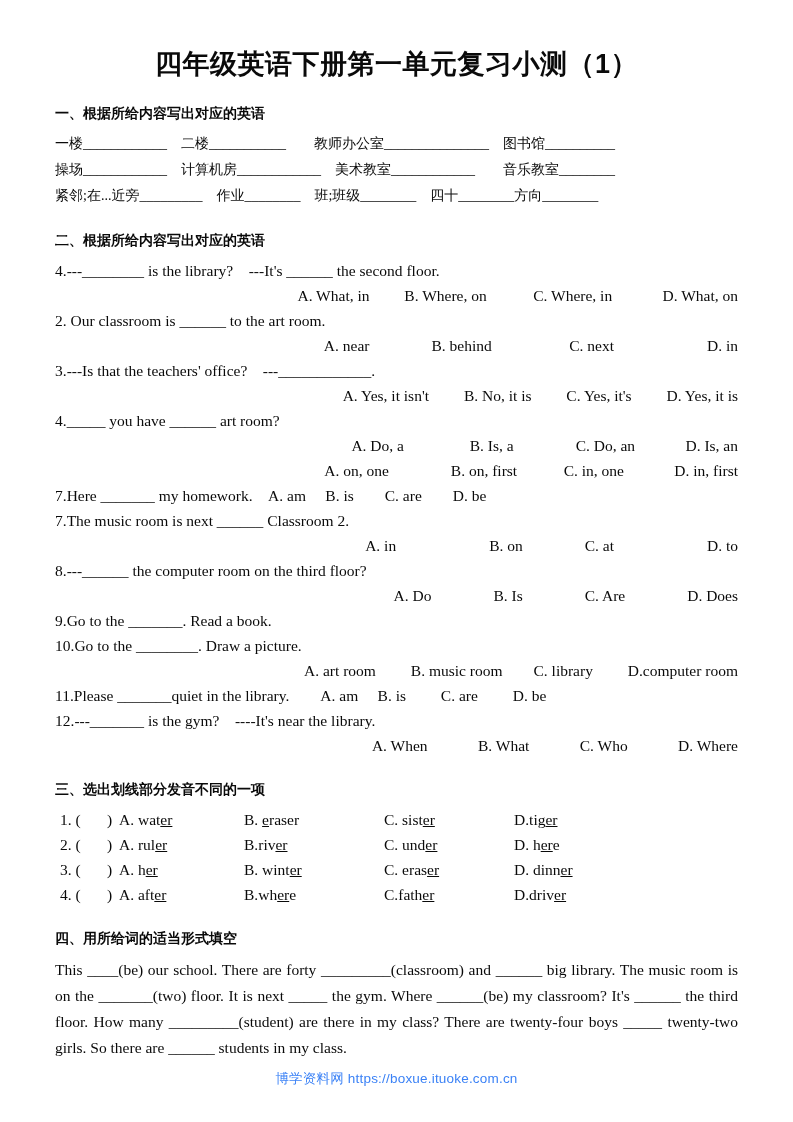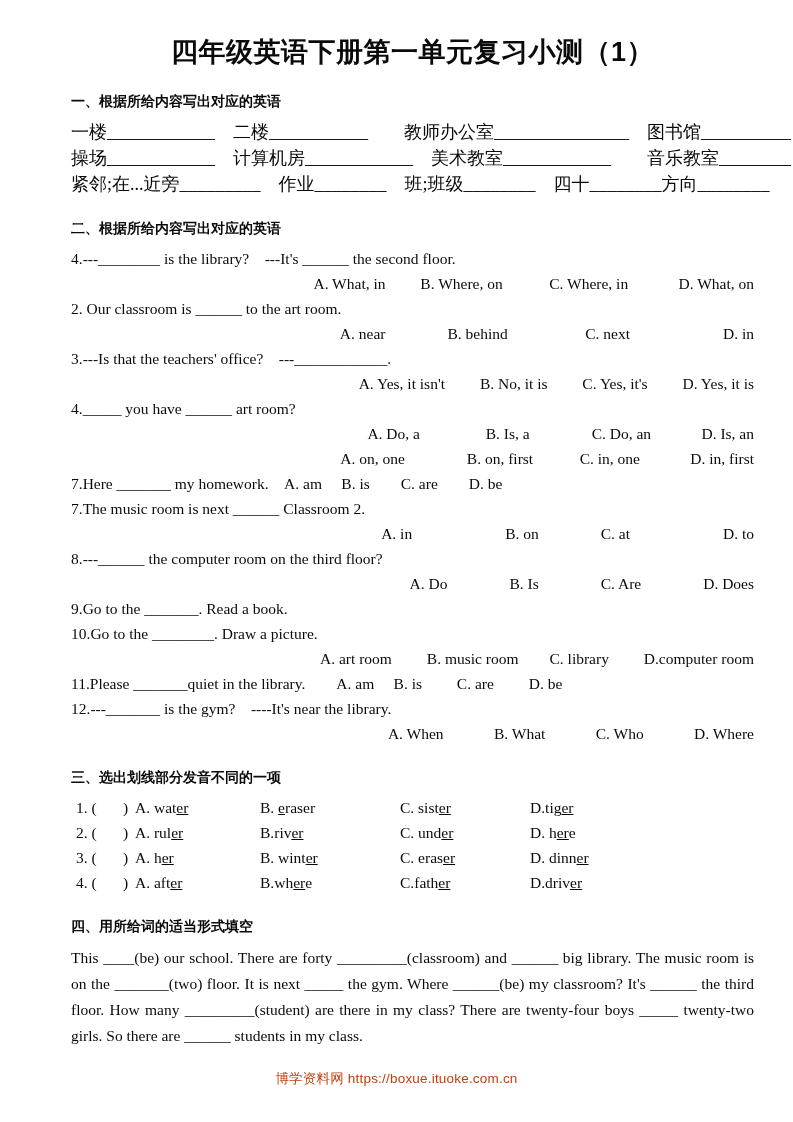--- a/index.html
+++ b/index.html
@@ -16,23 +16,22 @@
     width: 793px;
     height: 1122px;
     background: #ffffff;
     overflow: hidden;
     box-sizing: border-box;
     padding: 0;
   }
   .content {
     position: absolute;
     left: 55px;
-    top: 0;
+    top: 12px;
     width: 683px;
-    margin-left: 16px;
   }
 
   
   .doc-title {
     font-family: "Liberation Sans", "DejaVu Sans", sans-serif;
     font-weight: bold;
     font-size: 27px;
     letter-spacing: 0.5px;
     text-align: center;
     margin-top: 36px;
@@ -59,21 +58,21 @@
   
   .opts {
     font-size: 15.5px;
     line-height: 25px;
     white-space: pre;
     text-align: right;
   }
 
   
   .s1-line {
-    font-size: 18px;
+    font-size: 14px;
     line-height: 26px;
     white-space: pre;
   }
 
   
   .s3-line {
     font-size: 15.5px;
     line-height: 25px;
     white-space: pre;
   }
@@ -93,21 +92,21 @@
 
   
   .footer {
     position: absolute;
     left: 0;
     right: 0;
     top: 1070px;
     text-align: center;
     font-family: "Liberation Sans", "DejaVu Sans", sans-serif;
     font-size: 13.5px;
-    color: #c2410c;
+    color: #3b82f6;
     letter-spacing: 0.2px;
   }
 </style>
 </head>
 <body>
 
 <div class="page">
   <div class="content">
 
     <div class="doc-title">四年级英语下册第一单元复习小测（1）</div>

